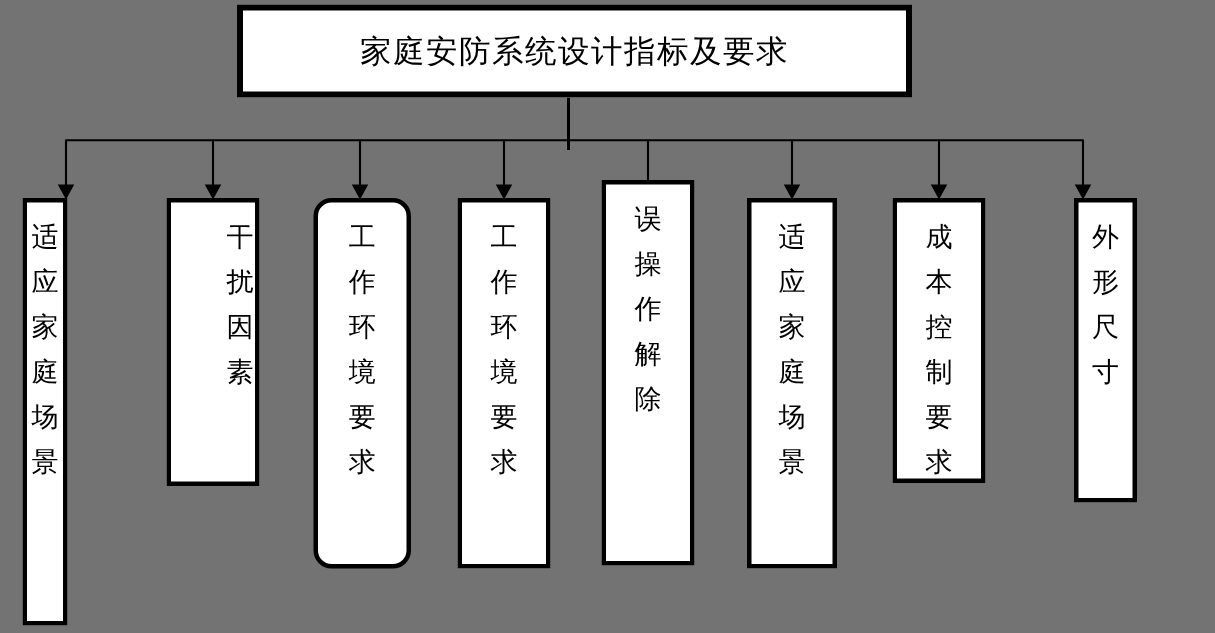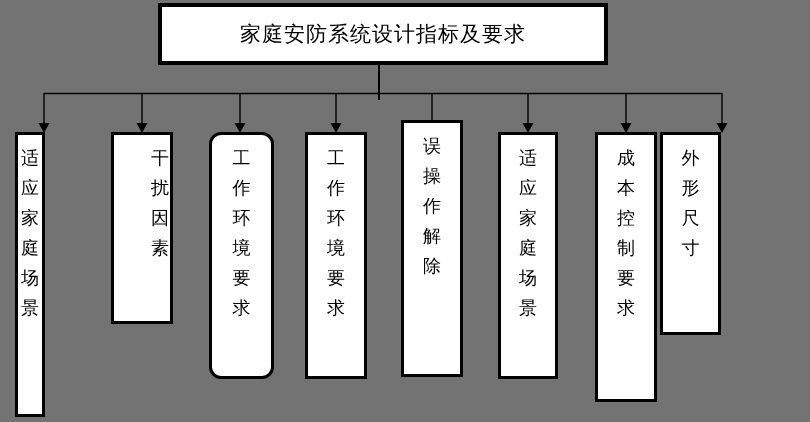--- a/index.html
+++ b/index.html
@@ -59,22 +59,22 @@
     text-align: center;
     word-break: break-all;
     margin-top: 8px;
   }
   .n1 { left: 15px;  top: 132px; width: 30px; height: 285px; }
   .n2 { left: 111px; top: 132px; width: 62px; height: 192px; padding-left: 36px; }
   .n3 { left: 209px; top: 132px; width: 65px; height: 247px; border-radius: 12px; }
   .n4 { left: 305px; top: 132px; width: 62px; height: 247px; }
   .n5 { left: 401px; top: 120px; width: 62px; height: 257px; }
   .n6 { left: 498px; top: 132px; width: 60px; height: 247px; }
-  .n7 { left: 595px; top: 132px; width: 62px; height: 270px; }
-  .n8 { left: 660px; top: 132px; width: 61px; height: 203px; }
+  .n7 { left: 595px; top: 132px; width: 62px; height: 190px; }
+  .n8 { left: 716px; top: 132px; width: 42px; height: 203px; }
 </style>
 </head>
 <body>
 
 <div class="canvas">
 
   <svg class="connectors" width="810" height="422" viewBox="0 0 810 422">
 
     <line x1="379" y1="65" x2="379" y2="100" stroke="#000" stroke-width="2"></line>
 

